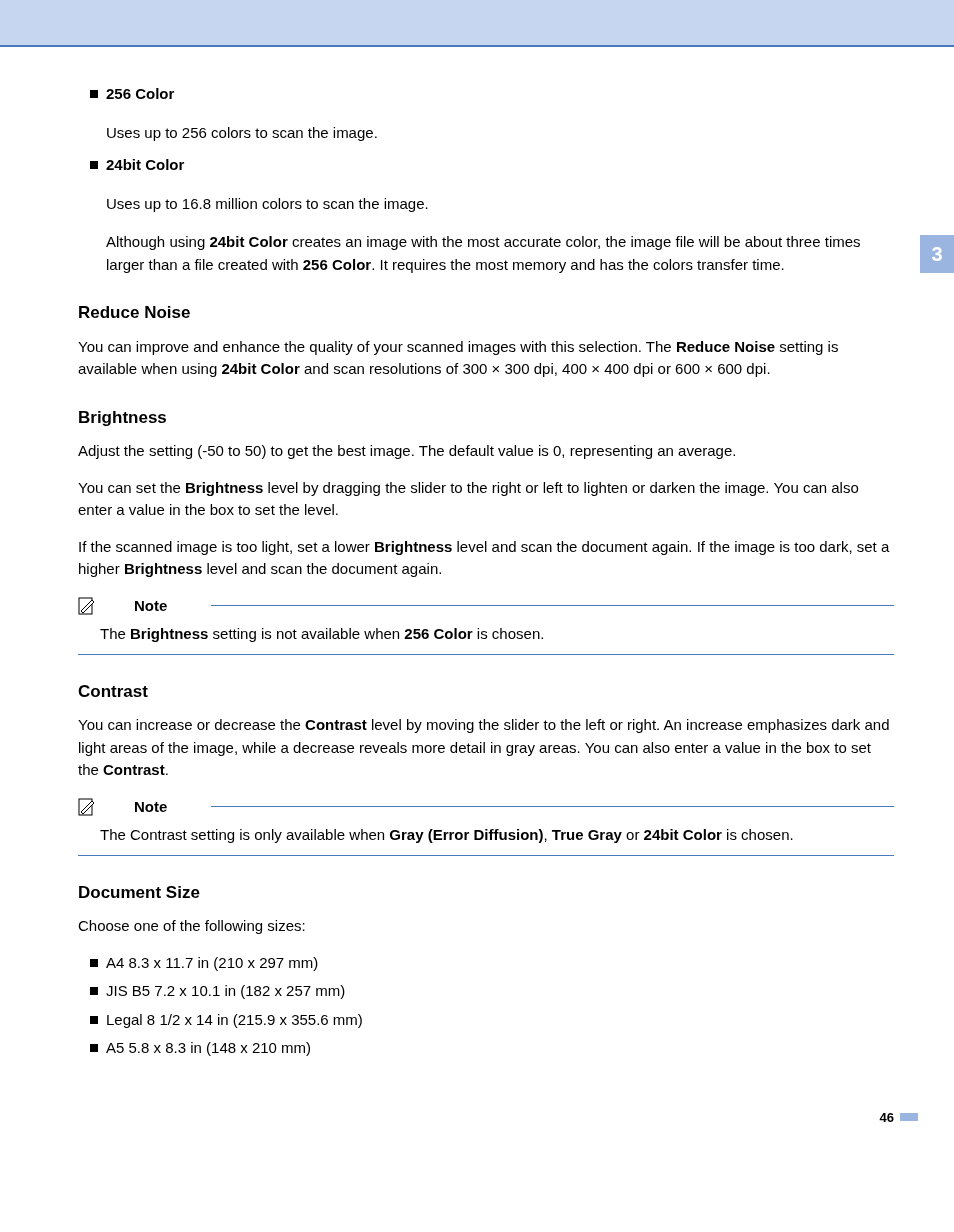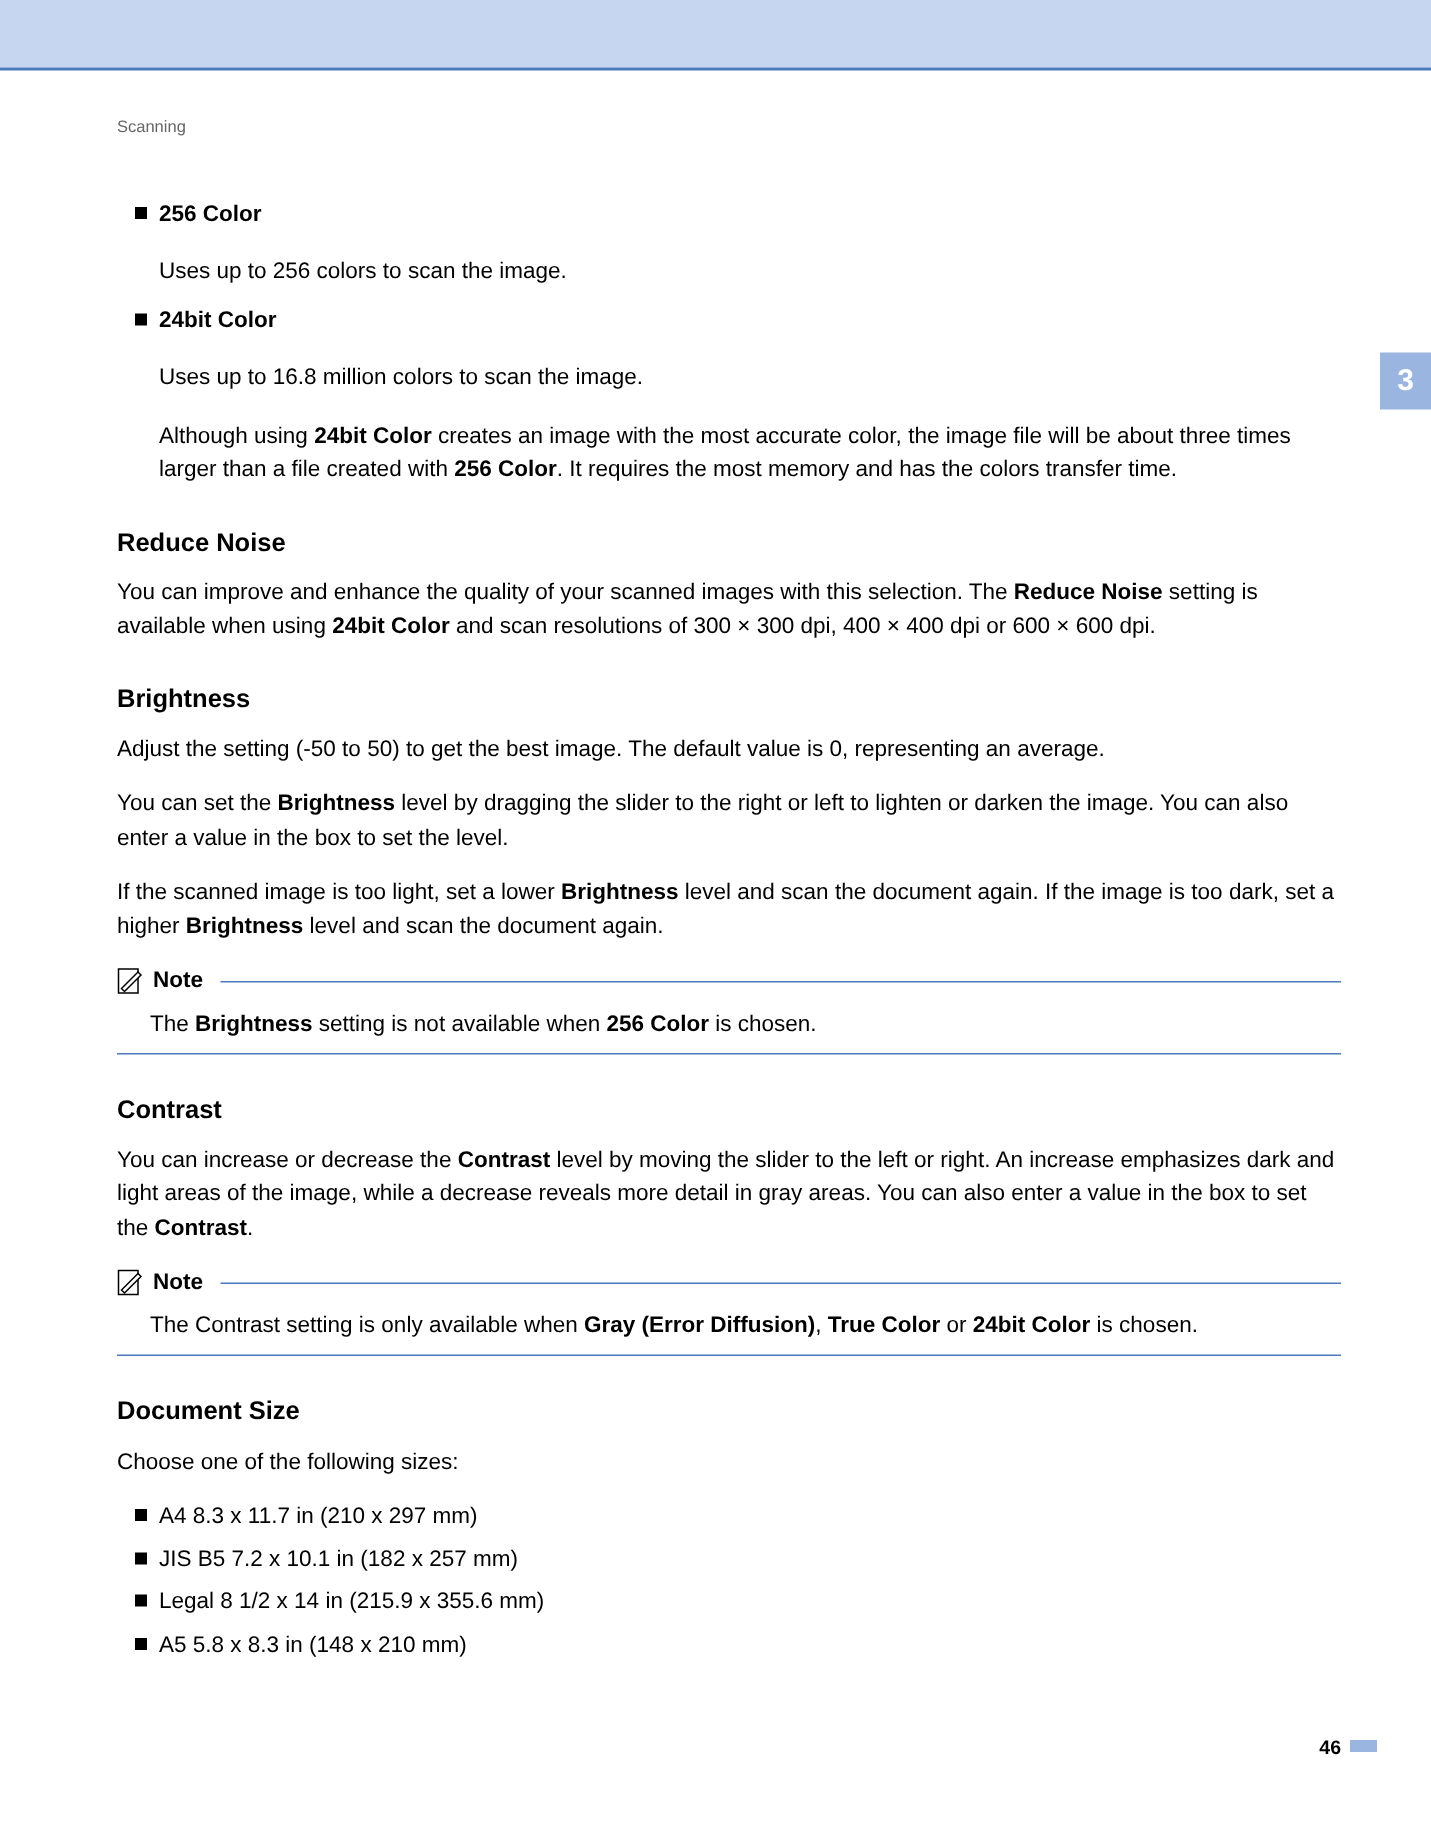--- a/index.html
+++ b/index.html
@@ -67,20 +67,21 @@
       margin: 24px 0 10px 0;
     }
     p.body {
       margin: 8px 0 14px 0;
     }
     .bold { font-weight: bold; }
     .note-header {
       display: flex;
       align-items: center;
       margin-top: 8px;
+      gap: 32px;
     }
     .note-icon {
       display: inline-flex;
       margin-right: 6px;
     }
     .note-label {
       font-weight: bold;
       font-size: 15px;
     }
     .note-line {
@@ -128,21 +129,20 @@
   </style>
 </head>
 <body>
 
 <div class="header-band"></div>
 <div class="blue-rule"></div>
 
 <div class="content">
   <div class="chapter-tab">3</div>
 
-  <div class="breadcrumb">Scanning</div>
 
   <div class="bullet-item">
     <span class="square"></span><span class="label">256 Color</span>
   </div>
   <div class="bullet-desc">Uses up to 256 colors to scan the image.</div>
 
   <div class="bullet-item">
     <span class="square"></span><span class="label">24bit Color</span>
   </div>
   <div class="bullet-desc">Uses up to 16.8 million colors to scan the image.</div>
@@ -188,21 +188,21 @@
     <span class="note-icon">
       <svg width="18" height="18" viewBox="0 0 18 18">
           <rect x="1" y="1" width="13" height="16" fill="none" stroke="#000" stroke-width="1"></rect>
           <path d="M3 14 L14 3 L16 5 L5 16 Z" fill="#fff" stroke="#000" stroke-width="1"></path>
         </svg>
     </span>
     <span class="note-label">Note</span>
     <span class="note-line"></span>
   </div>
   <div class="note-body">
-    <span>The Contrast setting is only available when </span><span class="bold">Gray (Error Diffusion)</span><span>, </span><span class="bold">True Color</span><span> or </span><span class="bold">24bit Color</span><span> is chosen.</span>
+    <span>The Contrast setting is only available when </span><span class="bold">Gray (Error Diffusion)</span><span>, </span><span class="bold">True Gray</span><span> or </span><span class="bold">24bit Color</span><span> is chosen.</span>
   </div>
   <div class="note-close"></div>
 
 
   <h3>Document Size</h3>
   <p class="body">Choose one of the following sizes:</p>
 
   <ul class="sizes">
     <li><span class="square"></span><span>A4 8.3 x 11.7 in (210 x 297 mm)</span></li>
     <li><span class="square"></span><span>JIS B5 7.2 x 10.1 in (182 x 257 mm)</span></li>

